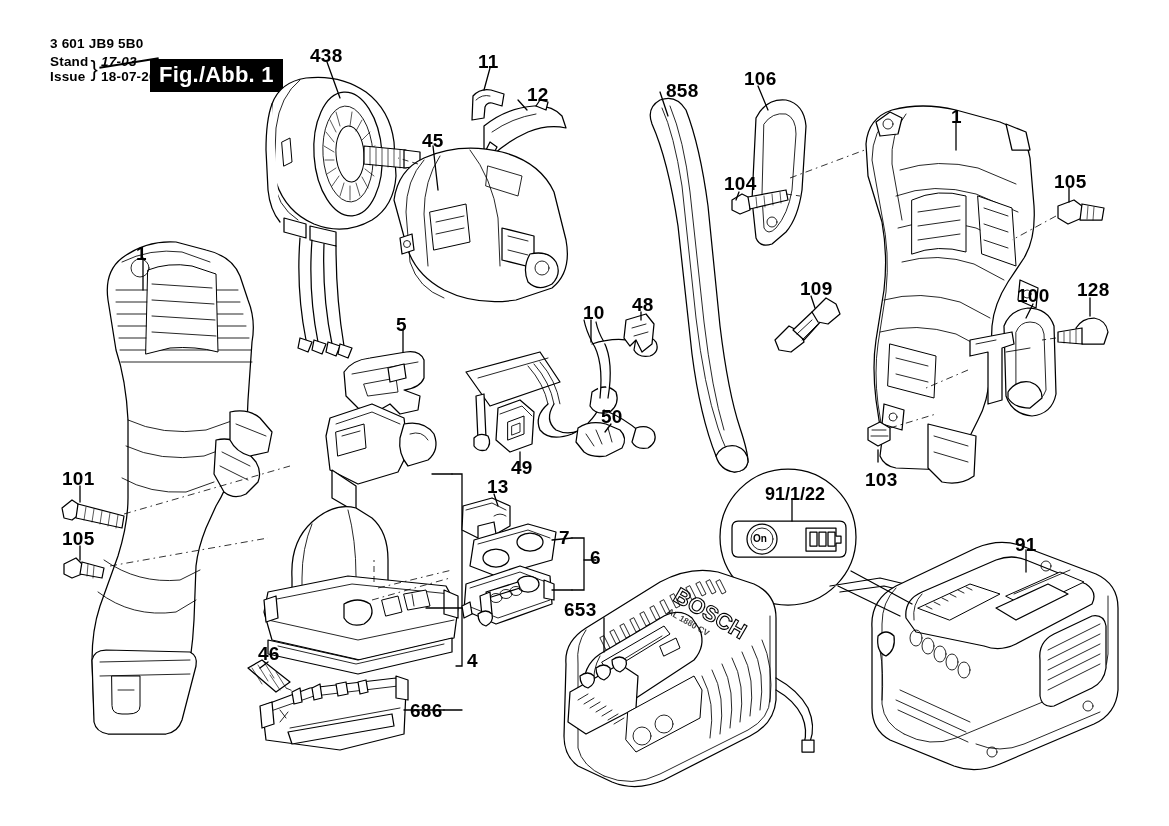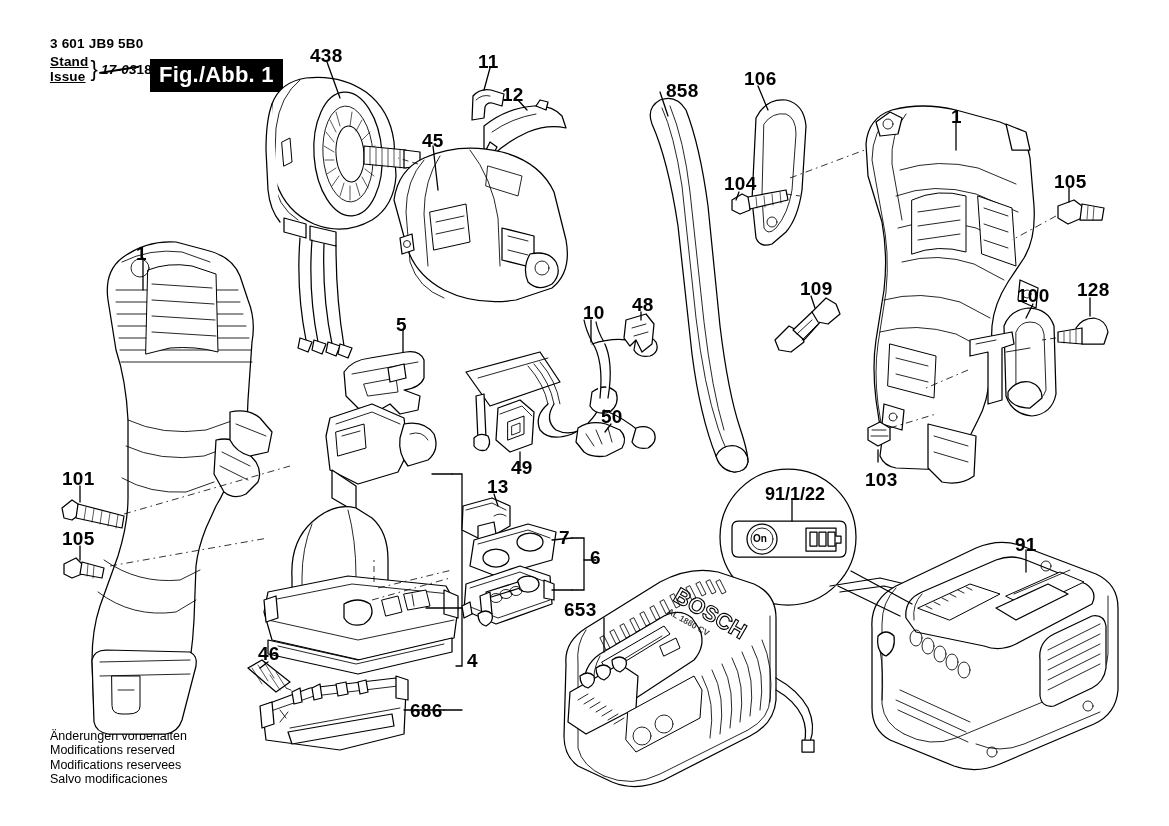--- a/index.html
+++ b/index.html
@@ -8,23 +8,23 @@
     font-family:"Liberation Sans","DejaVu Sans",sans-serif;
     color:#000;
   }
   #sheet{position:absolute;inset:0;width:1169px;height:644px;}
   svg.art{position:absolute;left:0;top:0;width:1169px;height:826px;overflow:visible;}
 
   
   .hdr{position:absolute;left:50px;top:36px;font-size:13.5px;line-height:15px;font-weight:bold;letter-spacing:.2px;}
   .hdr .pn{display:block;margin-bottom:3px;white-space:pre;}
   .hdr .rows{display:flex;align-items:center;}
-  .hdr .lbls{display:flex;flex-direction:column;font-size:13.5px;line-height:15px;text-decoration:underline;}
+  .hdr .lbls{display:flex;flex-direction:column;font-size:13.5px;line-height:15px;}
   .hdr .brace{font-size:22px;line-height:30px;margin:0 3px 0 2px;font-weight:normal;}
-  .hdr .dates{display:flex;flex-direction:row;font-size:13.5px;line-height:15px;}
+  .hdr .dates{display:flex;flex-direction:column;font-size:13.5px;line-height:15px;}
   .hdr .old{position:relative;display:inline-block;font-style:italic;}
   .hdr .old:after{content:"";position:absolute;left:-2px;right:-2px;top:50%;height:1.6px;background:#000;transform:rotate(-9deg);}
   .figbadge{position:absolute;left:150px;top:59px;background:#000;color:#fff;
     font-size:22px;font-weight:bold;padding:3px 9px 4px 9px;letter-spacing:.2px;white-space:nowrap;}
 
   
   .footer{position:absolute;left:50px;top:729px;font-size:12.5px;line-height:14.4px;}
   .footer div{white-space:nowrap;}
 
   
@@ -46,26 +46,20 @@
       </div>
       <span class="brace">}</span>
       <div class="dates">
         <span class="old">17-03</span>
         <span>18-07-26</span>
       </div>
     </div>
   </div>
   <div class="figbadge">Fig./Abb. 1</div>
 
-  <div class="footer">
-    <div>Änderungen vorbehalten</div>
-    <div>Modifications reserved</div>
-    <div>Modifications reservees</div>
-    <div>Salvo modificaciones</div>
-  </div>
 
   <svg class="art" viewBox="0 0 1169 826">
     <defs>
       <style>
         .o{fill:#fff;stroke:#000;stroke-width:1.25;stroke-linejoin:round;stroke-linecap:round;}
         .oh{fill:#fff;stroke:#000;stroke-width:1.0;stroke-linejoin:round;stroke-linecap:round;}
         .t{fill:none;stroke:#000;stroke-width:0.85;stroke-linecap:round;stroke-linejoin:round;}
         .tt{fill:none;stroke:#000;stroke-width:0.65;stroke-linecap:round;}
         .lead{fill:none;stroke:#000;stroke-width:1.3;stroke-linecap:round;}
         .dash{fill:none;stroke:#000;stroke-width:0.8;stroke-dasharray:7 4 1.6 4;}
@@ -563,21 +557,21 @@
     </g>
     <path class="lead" d="M1026 550 L1026 572"></path>
 
     <path class="o" fill="none" d="M851 571 L912 604"></path>
     <path class="o" fill="none" d="M838 586 L900 616"></path>
 
   </svg>
 
   <div class="lbl" style="left:310px;top:45px">438</div>
   <div class="lbl" style="left:478px;top:51px">11</div>
-  <div class="lbl" style="left:502px;top:84px">12</div>
+  <div class="lbl" style="left:527px;top:84px">12</div>
   <div class="lbl" style="left:422px;top:130px">45</div>
   <div class="lbl" style="left:666px;top:80px">858</div>
   <div class="lbl" style="left:744px;top:68px">106</div>
   <div class="lbl" style="left:951px;top:106px">1</div>
   <div class="lbl" style="left:724px;top:173px">104</div>
   <div class="lbl" style="left:1054px;top:171px">105</div>
   <div class="lbl" style="left:800px;top:278px">109</div>
   <div class="lbl" style="left:1017px;top:285px">100</div>
   <div class="lbl" style="left:1077px;top:279px">128</div>
   <div class="lbl" style="left:136px;top:243px">1</div>

